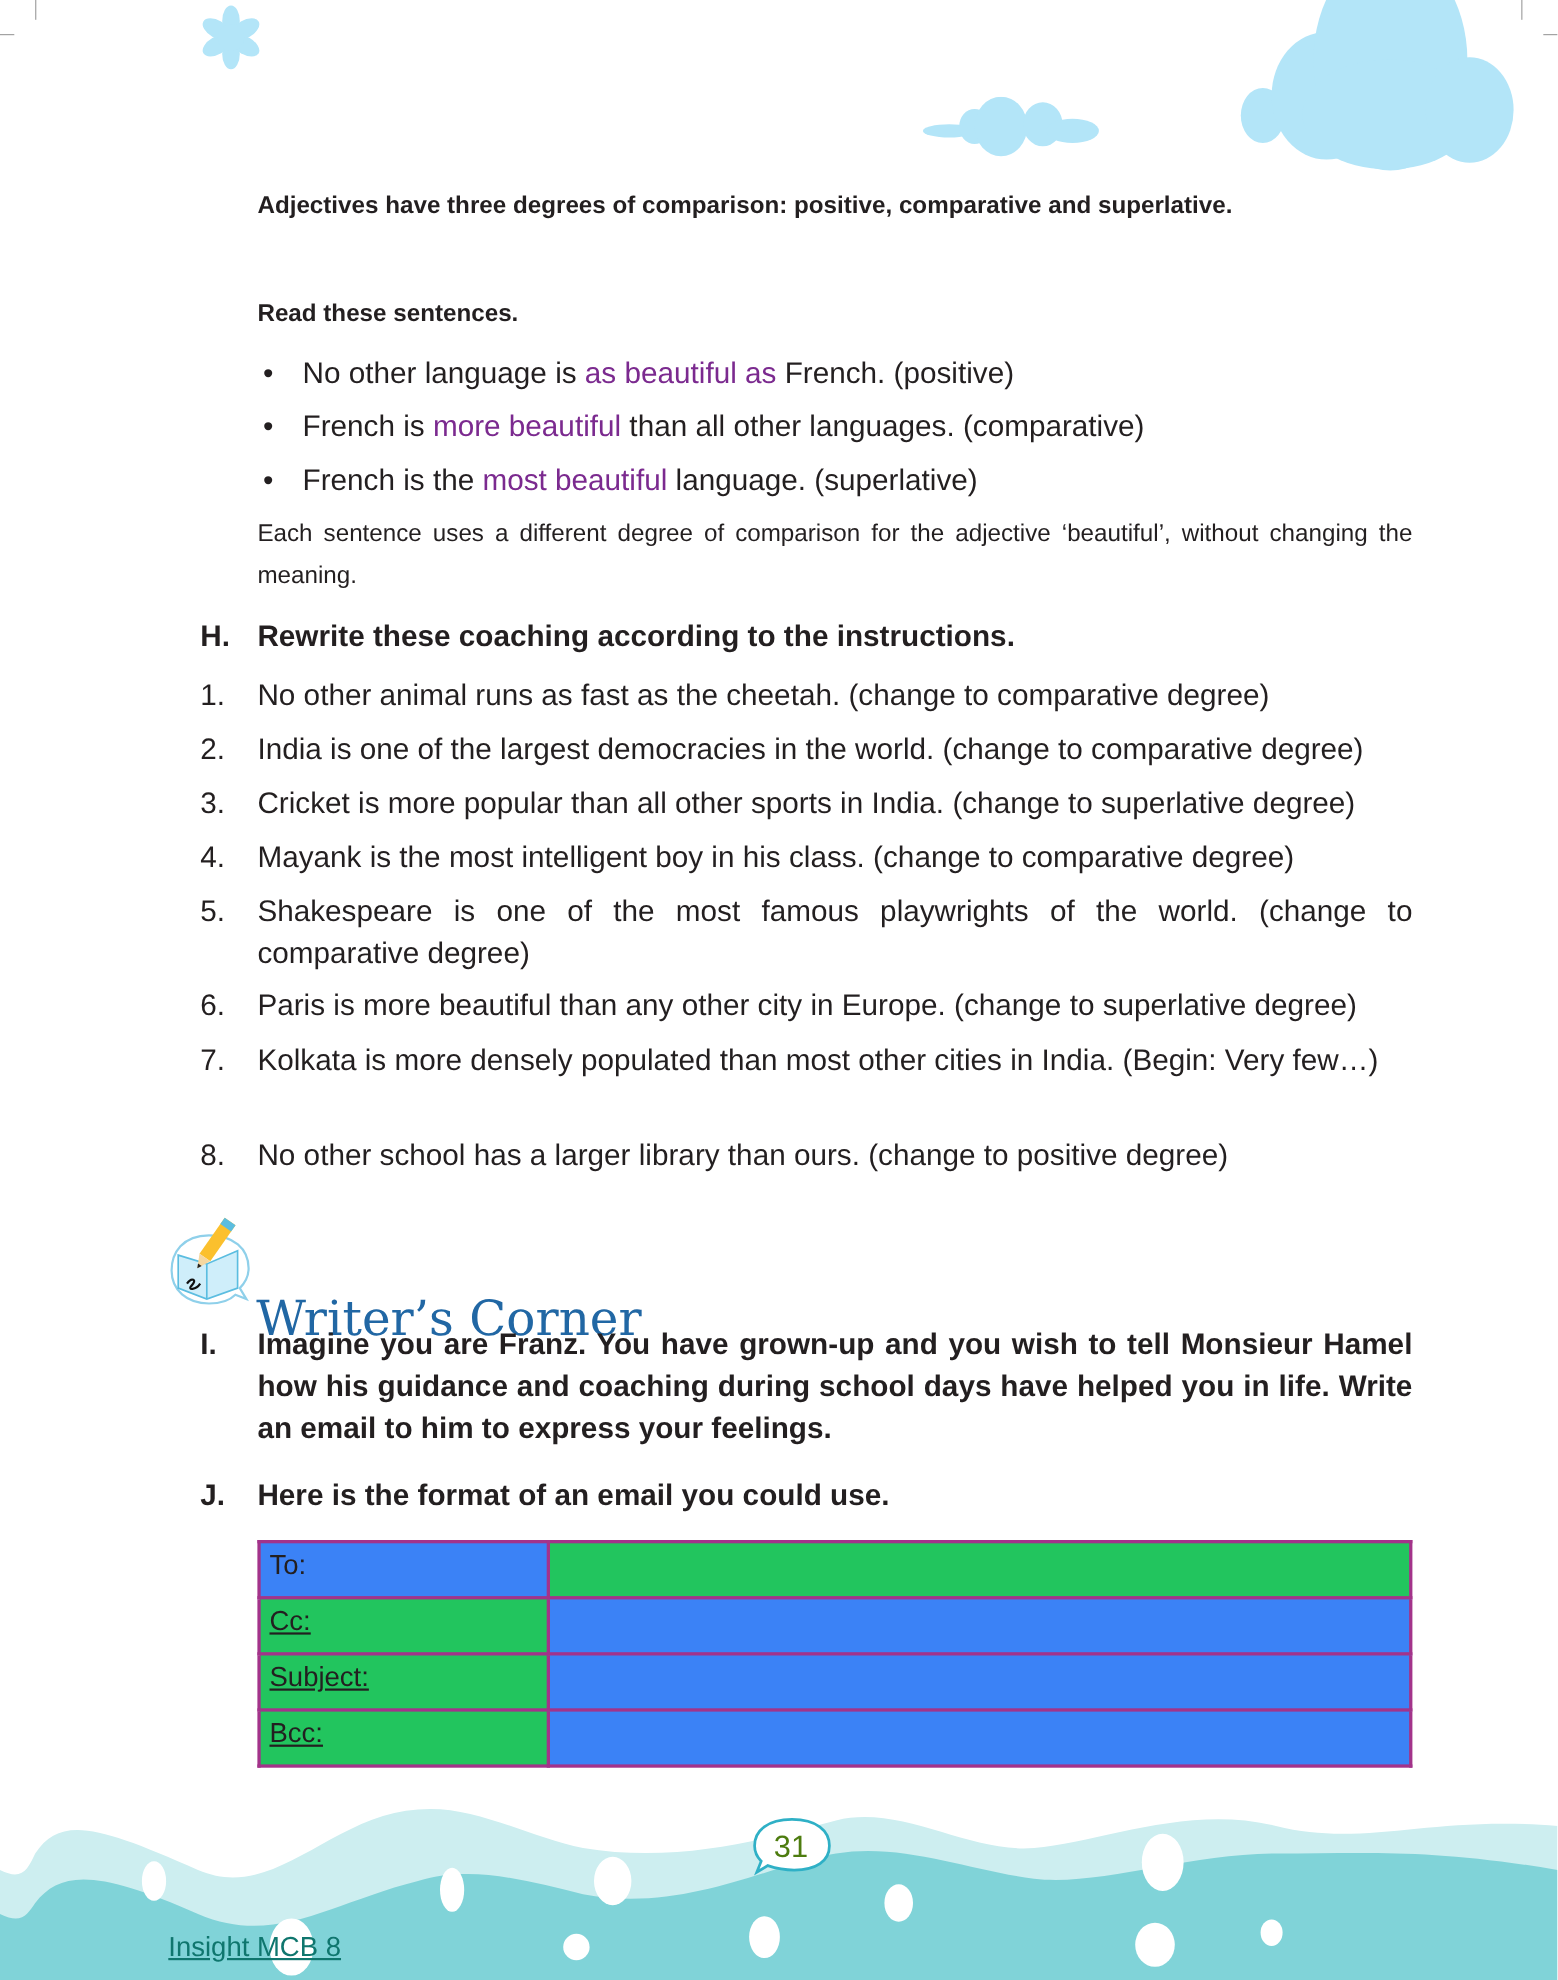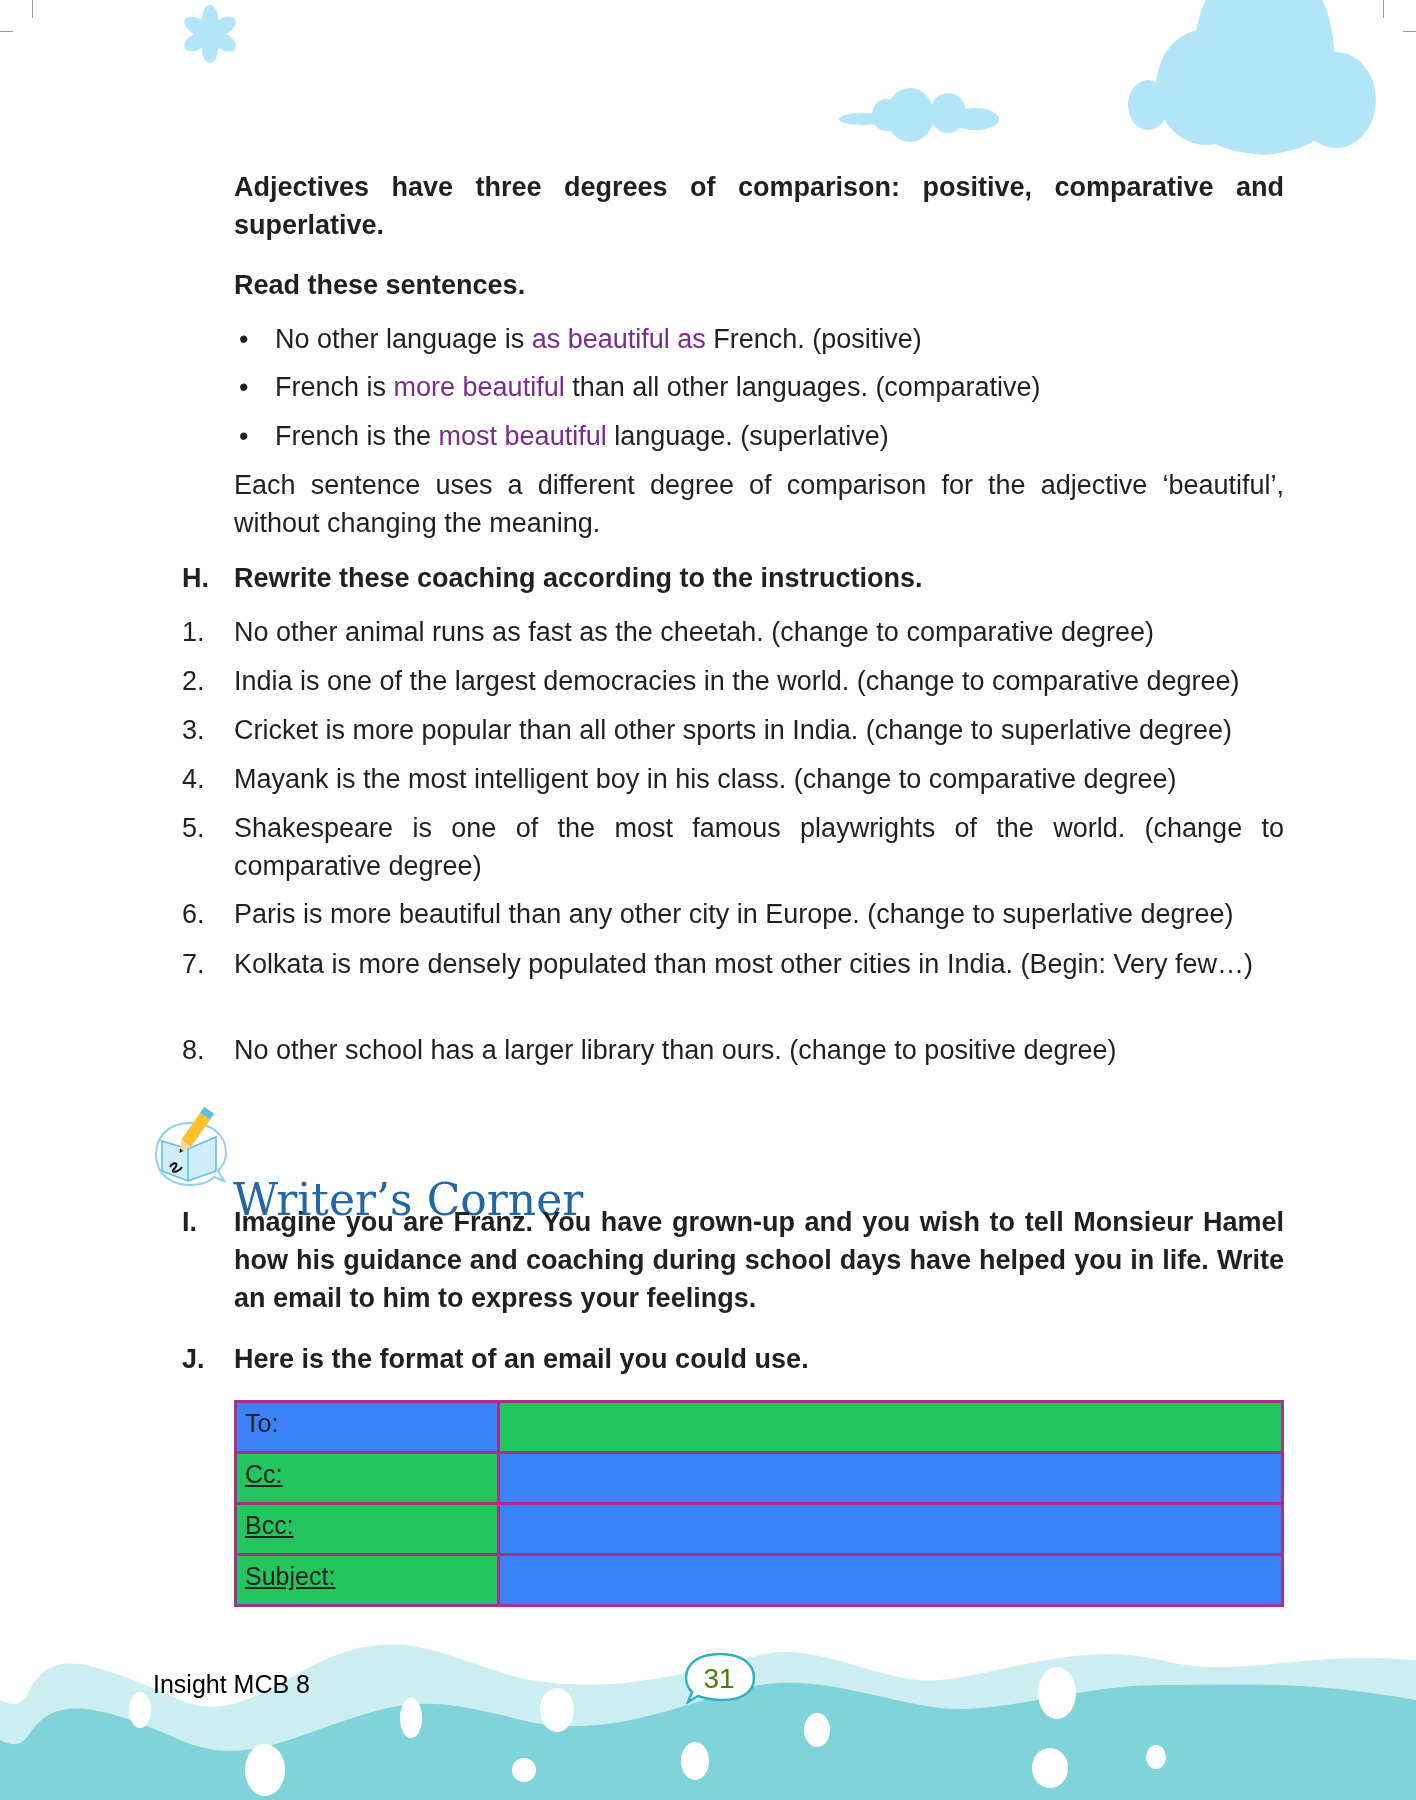--- a/index.html
+++ b/index.html
@@ -3,42 +3,42 @@
 <meta charset="utf-8">
 <style>
   html, body { margin: 0; padding: 0; }
   body {
     width: 1416px; height: 1800px; position: relative; overflow: hidden;
     background: #ffffff; color: #231f20;
     font-family: "Liberation Sans", "DejaVu Sans", sans-serif;
   }
   .crop { position: absolute; background: #9a9a9a; }
   .deco { position: absolute; }
-  .para { position: absolute; left: 234px; width: 1050px; font-size: 27px; line-height: 38px; text-align: justify; }
+  .para { position: absolute; left: 234px; width: 1050px; font-size: 22px; line-height: 38px; text-align: justify; }
   .bold { font-weight: bold; }
   .bullet-row { position: absolute; left: 234px; width: 1050px; font-size: 27px; line-height: 38px; }
   .bullet-row .dot { position: absolute; left: 5px; top: 0; }
   .bullet-row .txt { position: absolute; left: 41px; white-space: nowrap; text-align: right; }
   .hl { color: #7b2a8f; }
   .qrow { position: absolute; left: 182px; width: 1102px; font-size: 27px; line-height: 38px; }
   .qrow .num { position: absolute; left: 0; top: 0; width: 50px; }
   .qrow .txt { margin-left: 52px; text-align: justify; display: block; }
   .wc-title {
     position: absolute; left: 233px; top: 1174px; font-family: "DejaVu Serif", "Liberation Serif", serif;
     font-size: 44px; color: #2167a4; letter-spacing: 0px;
   }
   table.email {
     position: absolute; left: 234px; top: 1400px; width: 1050px; border-collapse: collapse;
     font-size: 25px;
   }
   table.email td { border: 3px solid #a3338a; height: 48px; padding: 0 8px; vertical-align: top; line-height: 40px; }
   table.email td.lbl { width: 244px; }
   .pink { background: #22c55e; text-decoration: underline; }
   .white { background: #3b82f6; }
-  .footer-title { position: absolute; left: 153px; top: 1670px; font-size: 25px; color: #000000; }
+  .footer-title { position: absolute; left: 153px; top: 1756px; font-size: 25px; color: #0f766e; text-decoration: underline; }
   .page-num { position: absolute; left: 686px; top: 1652px; width: 66px; height: 54px; font-size: 28px; text-align: center; line-height: 54px; color: #4d7c0f; }
 </style>
 </head>
 <body>
 
 <div class="crop" style="left:32px;top:0;width:1px;height:18px;"></div>
 <div class="crop" style="left:0;top:31px;width:13px;height:1px;"></div>
 <div class="crop" style="left:1383px;top:0;width:1px;height:18px;"></div>
 <div class="crop" style="left:1403px;top:31px;width:13px;height:1px;"></div>
 <div class="crop" style="left:32px;top:1782px;width:1px;height:18px;"></div>
@@ -156,25 +156,25 @@
   <tbody>
       <tr>
     <td class="lbl white">To:</td>
     <td class="pink"></td>
   </tr>
   <tr>
     <td class="lbl pink">Cc:</td>
     <td class="white"></td>
   </tr>
   <tr>
-    <td class="lbl pink">Bcc:</td>
+    <td class="lbl pink">Subject:</td>
     <td class="white"></td>
   </tr>
   <tr>
-    <td class="lbl pink">Subject:</td>
+    <td class="lbl pink">Bcc:</td>
     <td class="white"></td>
   </tr>
 </tbody>
   </table>
 
 <svg class="deco" style="left:0;top:1640px;" width="1416" height="160" viewBox="0 0 1416 160">
   <path d="M0 60 C20 70 25 60 32 45 C55 10 90 20 180 60 C250 90 300 10 380 5 C430 0 480 30 530 40 C620 55 700 30 760 15 C820 0 880 45 940 40 C1000 35 1080 0 1160 20 C1240 40 1300 10 1416 20 L1416 160 L0 160 Z" fill="#cdeef0"></path>
   <path d="M0 100 C20 110 25 100 32 90 C55 60 90 60 180 100 C250 130 300 90 380 70 C430 55 480 70 530 82 C620 100 700 55 760 45 C820 35 880 60 940 68 C1000 75 1080 45 1160 45 C1240 45 1300 40 1416 60 L1416 160 L0 160 Z" fill="#80d3d8"></path>
   <ellipse cx="140" cy="70" rx="11" ry="18" fill="#fff"></ellipse>
   <ellipse cx="411" cy="78" rx="11" ry="20" fill="#fff"></ellipse>

